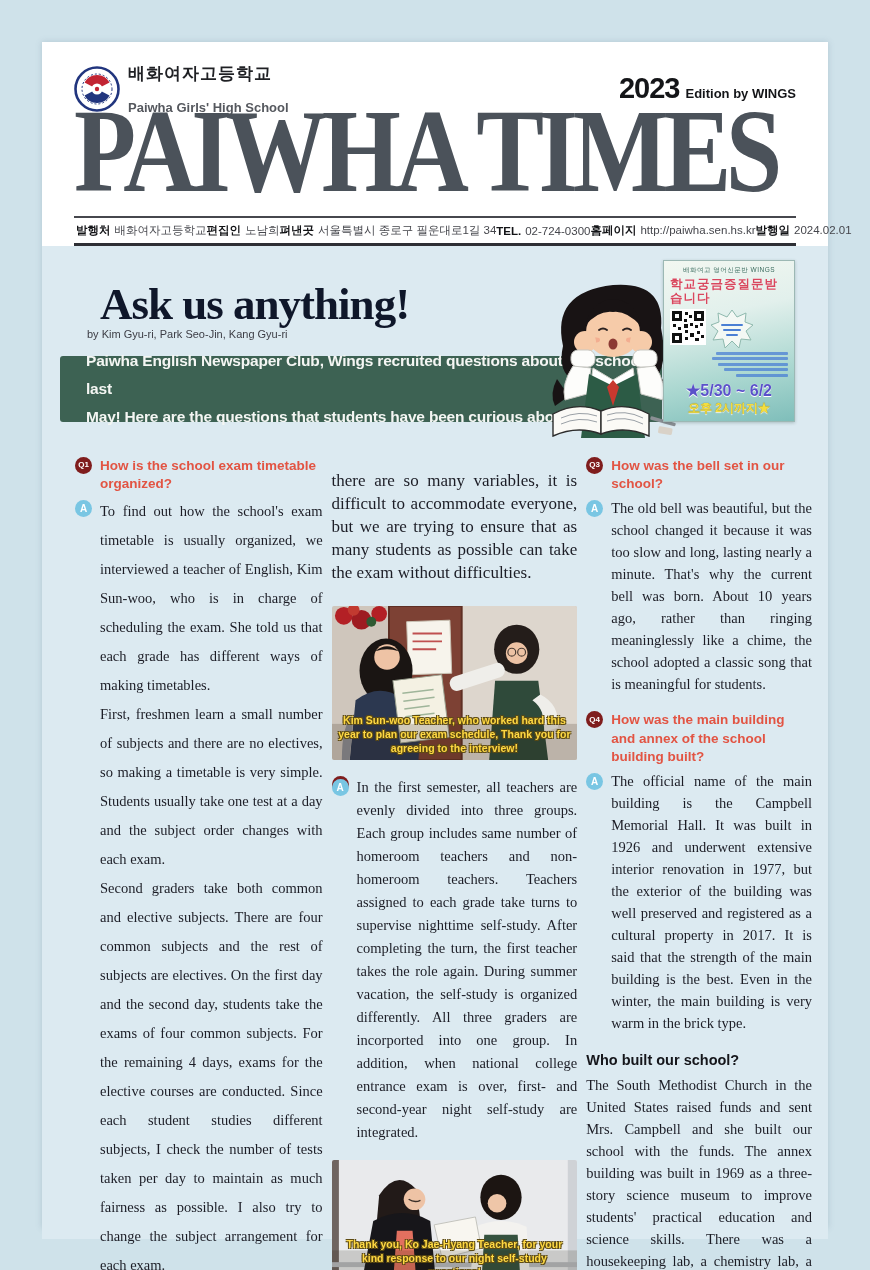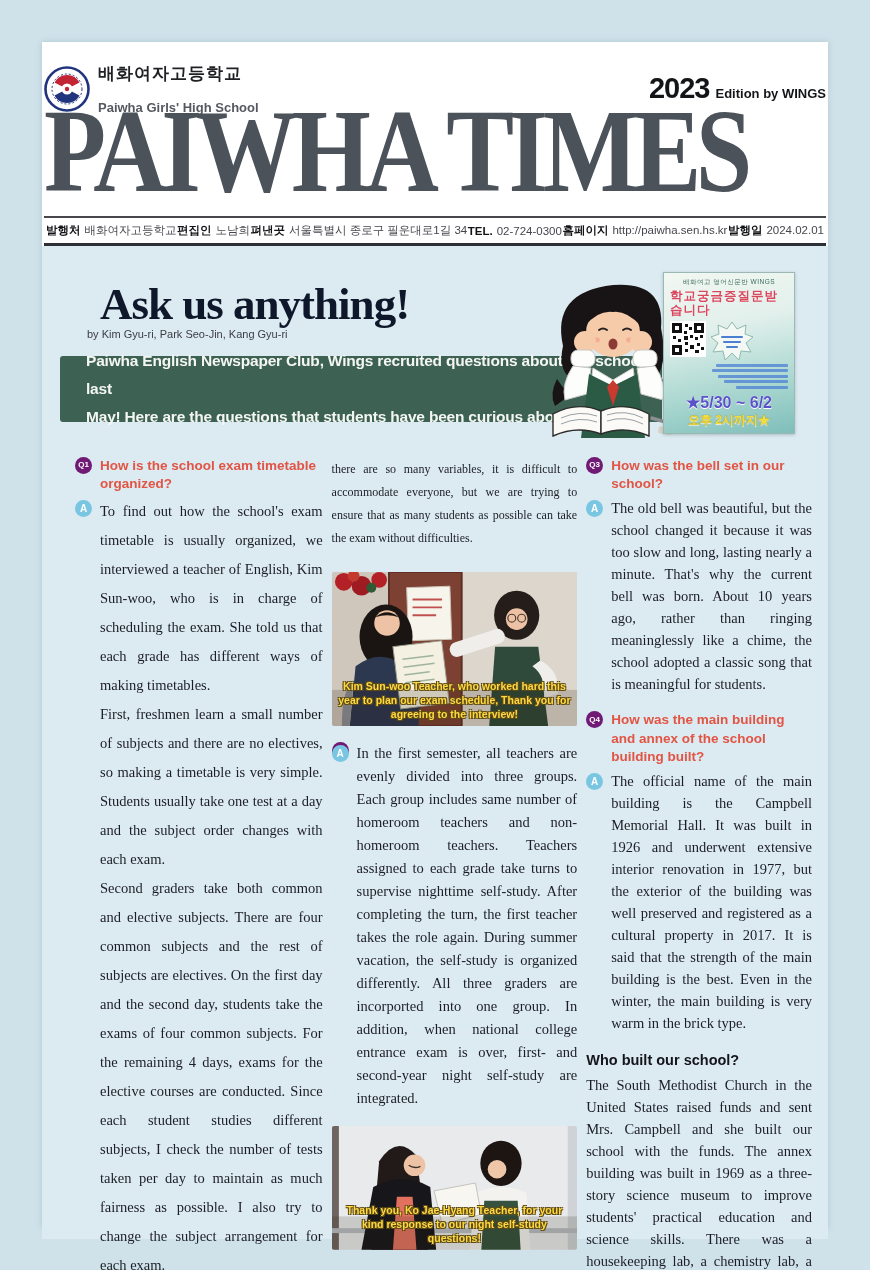--- a/index.html
+++ b/index.html
@@ -1,21 +1,21 @@
 <!DOCTYPE html>
 <html><head>
 <meta charset="utf-8">
 <style>
   html,body{margin:0;padding:0;}
   body{width:870px;height:1270px;overflow:hidden;background:#cfe2ea;font-family:"Liberation Sans",sans-serif;}
   .canvas{position:relative;width:870px;height:1270px;}
   .page{position:absolute;left:42px;top:42px;width:786px;height:1186px;background:#ffffff;box-shadow:0 0 6px rgba(90,120,140,.25);}
 
   
-  .header{padding:20px 2px 0;}
+  .header{padding:20px 32px 0;}
   .brand-row{display:flex;justify-content:space-between;align-items:flex-start;height:48px;}
   .brand{display:flex;align-items:center;gap:8px;}
   .brand-names .ko{font-size:17px;font-weight:bold;color:#1f2024;letter-spacing:1px;}
   .brand-names .en{font-size:13px;color:#55585e;font-weight:bold;margin-top:15px;}
   .edition{display:flex;align-items:baseline;gap:6px;margin-top:10px;}
   .ed-year{font-size:29px;font-weight:900;color:#141518;letter-spacing:-1px;}
   .ed-suffix{font-size:13px;font-weight:bold;color:#141518;}
   .masthead{height:96px;display:flex;align-items:flex-end;overflow:visible;}
   .masthead-title{font-family:"Liberation Serif",serif;font-weight:bold;font-size:95px;line-height:.92;color:#4b525a;letter-spacing:-5px;white-space:nowrap;transform:scale(1.07,1.24);transform-origin:0 100%;}
   .rule{width:100%;}
@@ -27,46 +27,46 @@
   .imprint-item .val.link{color:#45464c;text-decoration:none;}
 
   
   .content{position:relative;background:#dceaf1;height:993px;}
   .hero{position:relative;height:203px;}
   .article-title{position:absolute;left:42px;top:16px;margin:16px;font-family:"Liberation Serif",serif;font-weight:bold;font-size:45px;letter-spacing:-1px;color:#0f172a;}
   .byline{position:absolute;left:45px;top:82px;font-size:11px;color:#3c3d45;}
   .banner{position:absolute;left:18px;top:110px;width:602px;height:66px;background:#3d6253;border-radius:3px;display:flex;flex-direction:column;justify-content:center;padding-left:26px;box-sizing:border-box;}
   .banner div{color:#f4f6f3;font-size:15.5px;font-weight:bold;line-height:1.8;letter-spacing:-.2px;}
   .girl{position:absolute;left:505px;top:28px;width:134px;height:168px;}
-  .poster{position:absolute;left:621px;top:26px;width:132px;height:162px;background:linear-gradient(168deg,#f2f7f1 0%,#e2f0ec 34%,#a8d6cf 72%,#7fbeba 100%);border:1px solid #9cb8b4;box-shadow:0 1px 3px rgba(60,90,90,.3);box-sizing:border-box;padding:5px 6px;overflow:hidden;}
+  .poster{position:absolute;left:621px;top:14px;width:132px;height:162px;background:linear-gradient(168deg,#f2f7f1 0%,#e2f0ec 34%,#a8d6cf 72%,#7fbeba 100%);border:1px solid #9cb8b4;box-shadow:0 1px 3px rgba(60,90,90,.3);box-sizing:border-box;padding:5px 6px;overflow:hidden;}
   .poster-top{font-size:6.5px;color:#3a6b5e;text-align:center;letter-spacing:.5px;}
   .poster-headline{margin-top:2px;text-align:left;font-weight:bold;color:#d8475e;font-size:12.5px;line-height:1.15;letter-spacing:1px;text-shadow:0 0 1px #ffffff;}
   .poster-mid{display:flex;gap:4px;margin-top:3px;align-items:flex-start;}
   .poster-lines{margin-top:3px;display:flex;flex-direction:column;gap:2.5px;align-items:flex-end;}
   .poster-lines i{display:block;height:3px;background:#4a7fd4;opacity:.75;border-radius:1px;}
   .poster-date1{margin-top:4px;text-align:center;font-weight:bold;font-size:16px;color:#5a52c9;text-shadow:0 0 1px #fff,0 1px 0 #fff;}
   .poster-date2{text-align:center;font-weight:bold;font-size:12px;color:#f3de3f;text-shadow:0 0 1px #7a6c00,0 1px 1px #fff;}
   .poster-print{margin-top:4px;display:flex;flex-direction:column;gap:2px;align-items:center;}
   .poster-print i{display:block;height:2px;background:#3a5a55;opacity:.6;border-radius:1px;}
 
   .cols{display:flex;gap:9px;padding:8px 16px 0 33px;}
   .col{box-sizing:border-box;}
   .col1{width:250px;}
   .col2{width:248px;}
   .col3{width:228px;}
 
   .q-head{position:relative;padding-left:25px;font-size:13.5px;font-weight:bold;color:#e25443;line-height:1.35;margin-bottom:4px;}
-  .q-badge{position:absolute;left:0;top:0;width:17px;height:17px;border-radius:50%;background:#701a75;color:#fff;font-size:8px;font-weight:bold;display:flex;align-items:center;justify-content:center;letter-spacing:0;}
+  .q-badge{position:absolute;left:0;top:0;width:17px;height:17px;border-radius:50%;background:#7f1d1d;color:#fff;font-size:8px;font-weight:bold;display:flex;align-items:center;justify-content:center;letter-spacing:0;}
   .answer{position:relative;padding-left:25px;}
   .a-badge{position:absolute;left:0;top:3px;width:17px;height:17px;border-radius:50%;background:#79c6e3;color:#fff;font-size:10px;font-weight:bold;display:flex;align-items:center;justify-content:center;}
   .serif, .answer p{font-family:"Liberation Serif",serif;font-size:14.5px;color:#1c1d26;text-align:justify;margin:0;}
   .lh-wide p{line-height:29px;}
   .lh-mid p{line-height:23px;}
   .lh-tight p{line-height:22px;}
-  .answer-cont{font-family:"Liberation Serif",serif;font-size:12px;line-height:23px;color:#1c1d26;text-align:justify;margin:1px 0 0;}
+  .answer-cont{font-family:"Liberation Serif",serif;font-size:17px;line-height:23px;color:#1c1d26;text-align:justify;margin:12px 0 0;}
 
   .photo{position:relative;margin:22px 0 16px;width:100%;border-radius:2px;overflow:hidden;}
   .photo svg{display:block;width:100%;height:auto;}
   .photo figcaption{position:absolute;left:4px;right:4px;bottom:5px;text-align:center;font-size:10.5px;font-weight:bold;line-height:1.35;color:#ffd943;text-shadow:-1px -1px 0 #5f4c12,1px -1px 0 #5f4c12,-1px 1px 0 #5f4c12,1px 1px 0 #5f4c12;}
   figure{margin:0;}
   .photo2{margin:16px 0 0;}
 
   .who-head{font-size:14.5px;font-weight:bold;color:#14151a;margin:18px 0 6px;}
   .block-gap{margin-top:16px;}
 </style>

